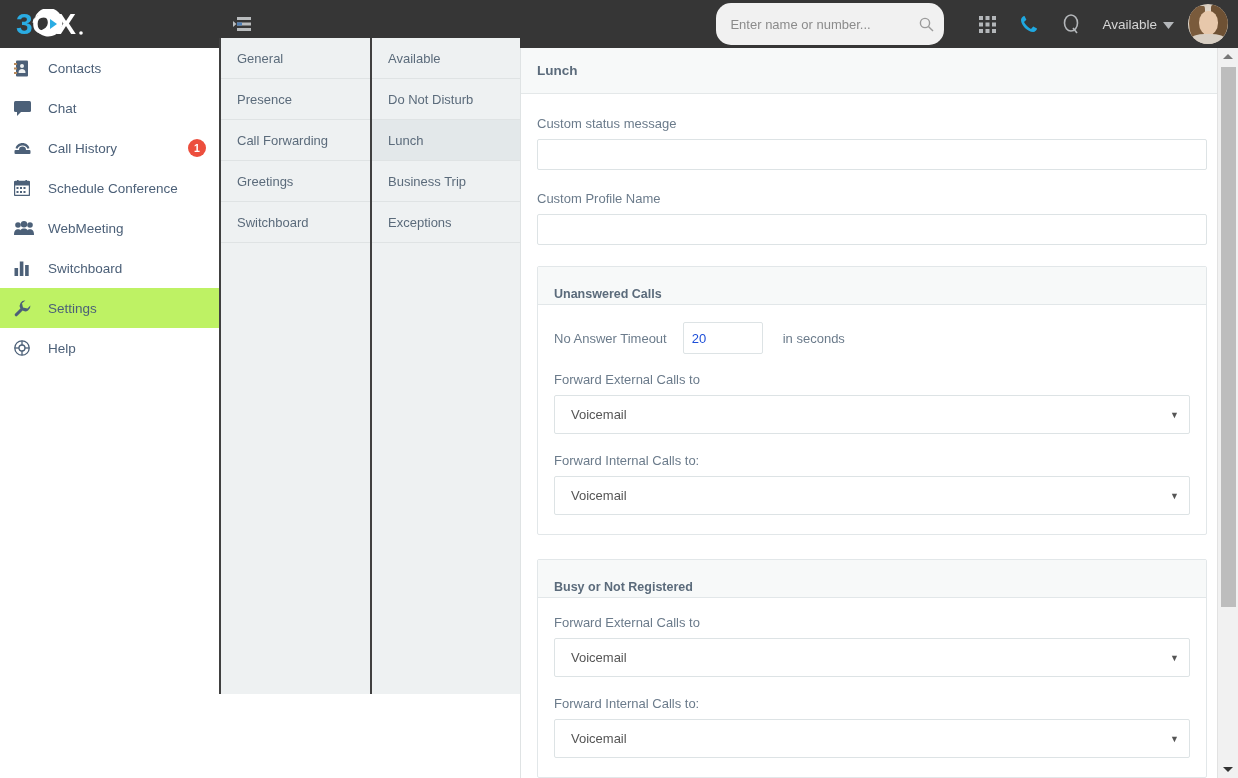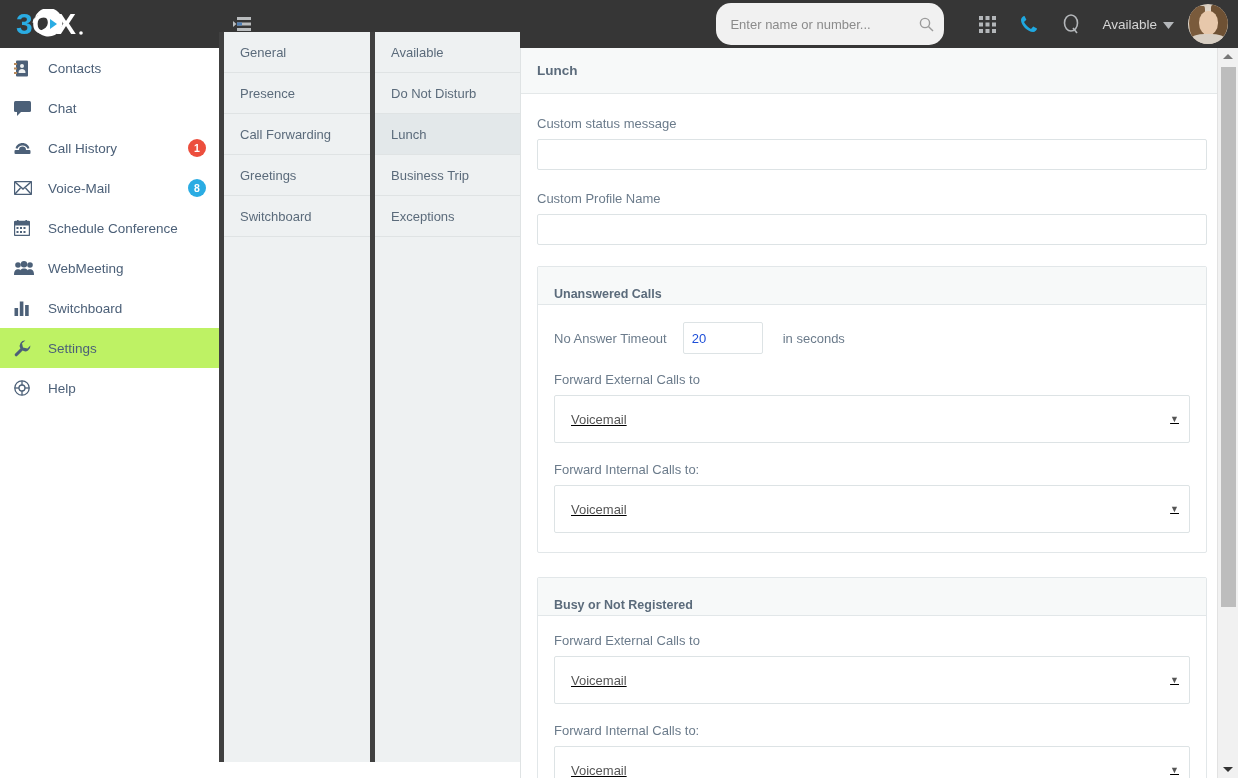--- a/index.html
+++ b/index.html
@@ -68,22 +68,22 @@
   .badge {
     min-width: 18px; height: 18px; border-radius: 9px; color: #fff;
     font-size: 10.5px; display: flex; align-items: center; justify-content: center;
     padding: 0 5px; font-weight: bold;
   }
   .badge.red { background: #ec4e3d; }
   .badge.blue { background: #2aace3; }
 
   
   #col-cat, #col-prof {
-    position: absolute; top: 32px; height: 730px;
-    background: #eef1f2; border-left: 5px solid #404040;
+    position: absolute; top: 38px; height: 656px;
+    background: #eef1f2; border-left: 2px solid #404040;
   }
   #col-cat { left: 219px; width: 151px; }
   #col-prof { left: 370px; width: 150px; }
   .col-row {
     height: 41px; display: flex; align-items: center;
     padding-left: 16px; font-size: 13px; color: #5b6b7b;
     border-bottom: 1px solid #dfe3e4; cursor: pointer;
   }
   .col-row.active { background: #e3e8ea; }
 
@@ -120,23 +120,23 @@
   .timeout-label { font-size: 13px; color: #6b7b8b; margin-right: 16px; }
   .timeout-input {
     width: 80px; height: 32px; border: 1px solid #dde3e5; border-radius: 2px;
     outline: none; padding: 0 8px; font-family: "Liberation Sans", sans-serif;
     font-size: 13px; color: #1d4ed8; background: #fff;
   }
   .timeout-suffix { font-size: 13px; color: #6b7b8b; margin-left: 20px; }
 
   .select-label { font-size: 13px; color: #6b7b8b; margin-bottom: 8px; }
   .select-box {
-    width: 636px; height: 48px; border: 1px solid #dde3e5; border-radius: 2px;
+    width: 636px; height: 39px; border: 1px solid #dde3e5; border-radius: 2px;
     background: #fff; display: flex; align-items: center; justify-content: space-between;
-    padding: 0 10px 0 16px; cursor: pointer; margin-bottom: 19px; text-decoration: underline;
+    padding: 0 10px 0 16px; cursor: pointer; margin-bottom: 19px;
   }
   .select-box:last-child { margin-bottom: 0; }
   .select-value { font-size: 13px; color: #555; }
   .select-caret { font-size: 9px; color: #555; }
 
   
   #scrollbar {
     position: absolute; top: 48px; right: 0; width: 21px; height: 730px;
     background: #f1f1f1; border-left: 1px solid #e2e2e2;
   }
@@ -269,31 +269,20 @@
       <svg width="17" height="15" viewBox="0 0 17 15">
           <path d="M8.5,2 C5,2 2.2,4.2 1.6,7.2 L3.6,7.8 C4,5.8 6,4.4 8.5,4.4 C11,4.4 13,5.8 13.4,7.8 L15.4,7.2 C14.8,4.2 12,2 8.5,2 Z" fill="#4c6078"></path>
           <rect x="0.5" y="9" width="16" height="4" rx="1" fill="#4c6078"></rect>
           <path d="M5,9 C5,6.5 6.6,5.6 8.5,5.6 C10.4,5.6 12,6.5 12,9 Z" fill="#4c6078"></path>
         </svg>
     </span>
     <span class="nav-label">Call History</span>
     <span class="badge red">1</span>
   </div>
 
-  <div class="nav-item">
-    <span class="nav-ico">
-      <svg width="18" height="14" viewBox="0 0 18 14">
-          <rect x="0.5" y="0.5" width="17" height="13" rx="1" fill="none" stroke="#4c6078" stroke-width="1.4"></rect>
-          <path d="M1,1 L9,8 L17,1" fill="none" stroke="#4c6078" stroke-width="1.6"></path>
-          <path d="M1,13 L6.5,7 M17,13 L11.5,7" stroke="#4c6078" stroke-width="1.4"></path>
-        </svg>
-    </span>
-    <span class="nav-label">Voice-Mail</span>
-    <span class="badge blue">8</span>
-  </div>
 
   <div class="nav-item">
     <span class="nav-ico">
       <svg width="16" height="16" viewBox="0 0 16 16">
           <rect x="0.5" y="1.5" width="15" height="14" rx="1" fill="none" stroke="#4c6078" stroke-width="1.4"></rect>
           <rect x="0.5" y="1.5" width="15" height="4" fill="#4c6078"></rect>
           <rect x="3" y="0" width="1.6" height="3" fill="#4c6078"></rect>
           <rect x="11.4" y="0" width="1.6" height="3" fill="#4c6078"></rect>
           <g fill="#4c6078">
             <rect x="2.5" y="7" width="2" height="2"></rect>

